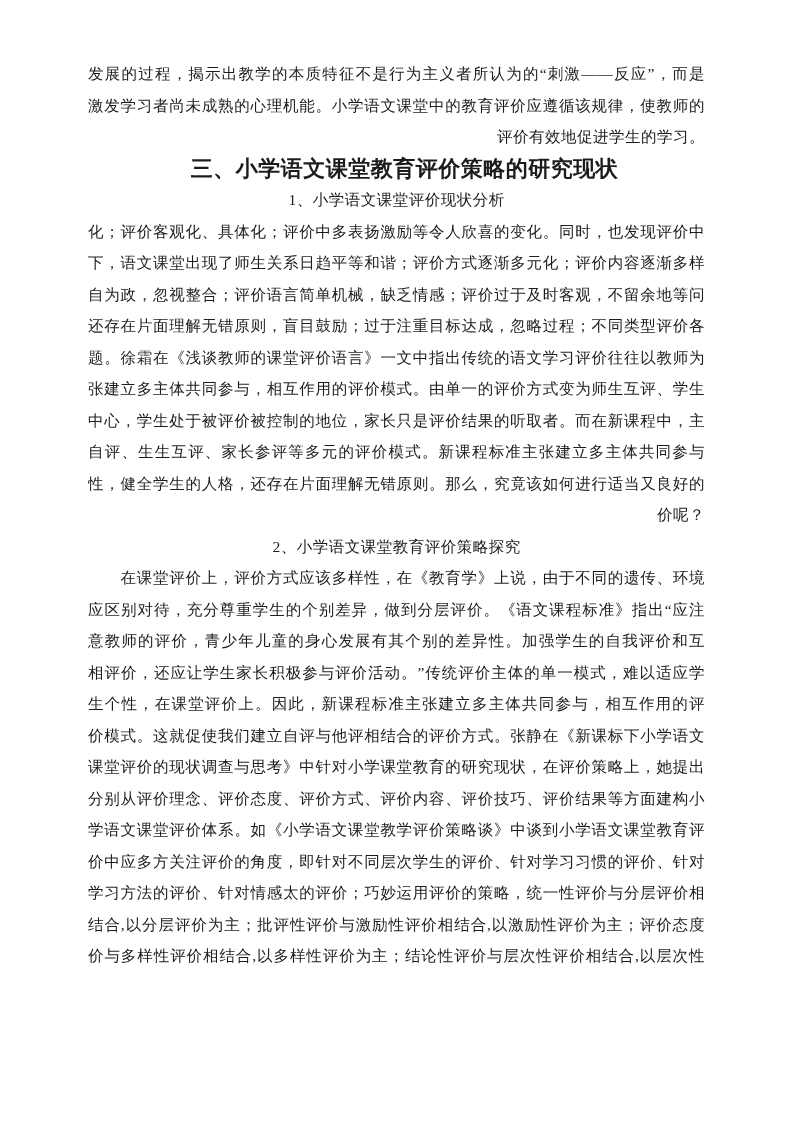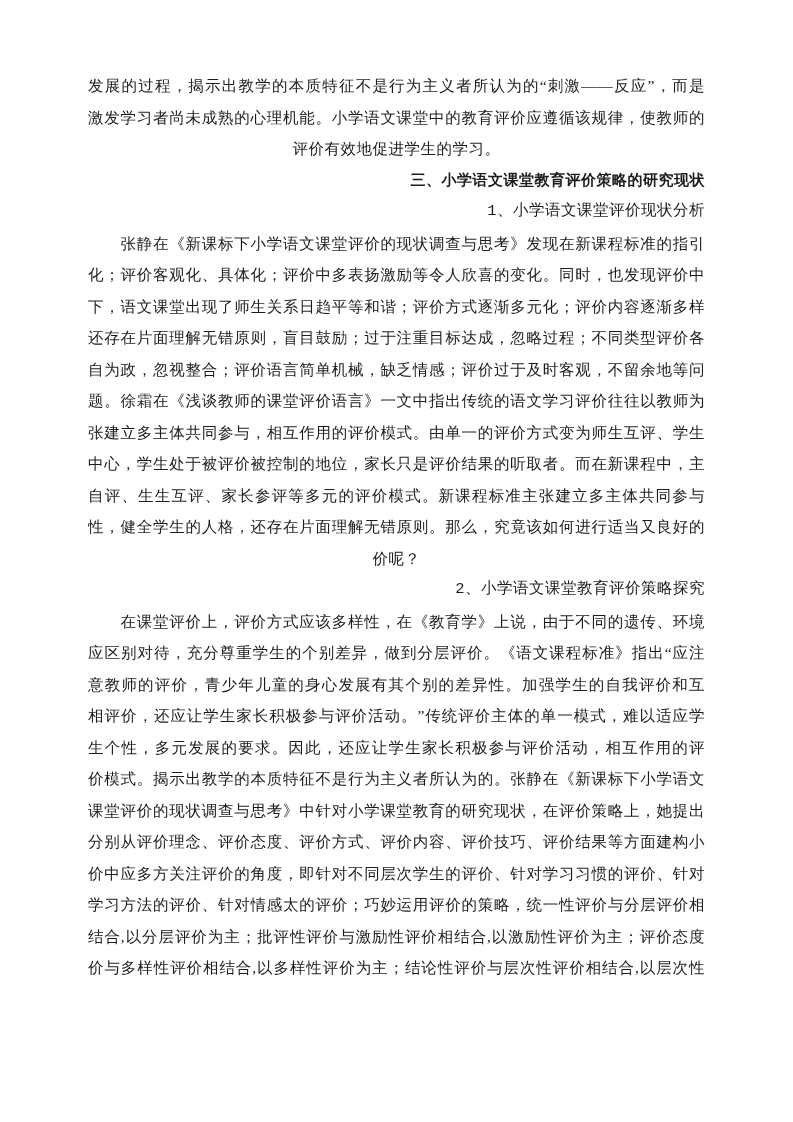--- a/index.html
+++ b/index.html
@@ -11,77 +11,76 @@
     position: relative;
     width: 793px;
     height: 1122px;
     background: #ffffff;
     overflow: hidden;
     font-family: "Liberation Serif", "DejaVu Serif", serif;
   }
   .content {
     position: absolute;
     left: 88px;
-    top: 70px;
+    top: 58px;
     width: 617px;
   }
   .line {
     height: 31.5px;
     line-height: 31.5px;
     font-size: 15.5px;
     color: #1c1c1c;
     letter-spacing: 0.5px;
     overflow: hidden;
   }
   .line.body-justified {
     text-align: justify;
     text-align-last: justify;
   }
   .line.body-plain {
-    text-align: center;
+    text-align: right;
   }
   .line.heading {
     font-weight: 700;
-    font-size: 15px;
-    text-align: right;
+    font-size: 22px;
+    text-align: center;
     margin-left: 16px;
   }
   .line.subheading {
-    text-align: right;
-    font-family: Liberation Mono, monospace;
+    text-align: center;
   }
 </style>
 </head>
 <body>
 
 <div class="page">
   <div class="content" id="doc-content">
       <div class="line body-justified">发展的过程，揭示出教学的本质特征不是行为主义者所认为的“刺激——反应”，而是</div>
       <div class="line body-justified">激发学习者尚未成熟的心理机能。小学语文课堂中的教育评价应遵循该规律，使教师的</div>
       <div class="line body-plain">评价有效地促进学生的学习。</div>
       <div class="line heading">三、小学语文课堂教育评价策略的研究现状</div>
       <div class="line subheading">1、小学语文课堂评价现状分析</div>
-      <div class="line body-justified">　　张静在《新课标下小学语文课堂评价的现状调查与思考》发现在新课程标准的指引</div>
       <div class="line body-justified">化；评价客观化、具体化；评价中多表扬激励等令人欣喜的变化。同时，也发现评价中</div>
       <div class="line body-justified">下，语文课堂出现了师生关系日趋平等和谐；评价方式逐渐多元化；评价内容逐渐多样</div>
+      <div class="line body-justified">自为政，忽视整合；评价语言简单机械，缺乏情感；评价过于及时客观，不留余地等问</div>
       <div class="line body-justified">还存在片面理解无错原则，盲目鼓励；过于注重目标达成，忽略过程；不同类型评价各</div>
-      <div class="line body-justified">自为政，忽视整合；评价语言简单机械，缺乏情感；评价过于及时客观，不留余地等问</div>
       <div class="line body-justified">题。徐霜在《浅谈教师的课堂评价语言》一文中指出传统的语文学习评价往往以教师为</div>
       <div class="line body-justified">张建立多主体共同参与，相互作用的评价模式。由单一的评价方式变为师生互评、学生</div>
       <div class="line body-justified">中心，学生处于被评价被控制的地位，家长只是评价结果的听取者。而在新课程中，主</div>
       <div class="line body-justified">自评、生生互评、家长参评等多元的评价模式。新课程标准主张建立多主体共同参与</div>
       <div class="line body-justified">性，健全学生的人格，还存在片面理解无错原则。那么，究竟该如何进行适当又良好的评</div>
       <div class="line body-plain">价呢？</div>
       <div class="line subheading">2、小学语文课堂教育评价策略探究</div>
       <div class="line body-justified">　　在课堂评价上，评价方式应该多样性，在《教育学》上说，由于不同的遗传、环境</div>
       <div class="line body-justified">应区别对待，充分尊重学生的个别差异，做到分层评价。《语文课程标准》指出“应注</div>
       <div class="line body-justified">意教师的评价，青少年儿童的身心发展有其个别的差异性。加强学生的自我评价和互</div>
       <div class="line body-justified">相评价，还应让学生家长积极参与评价活动。”传统评价主体的单一模式，难以适应学</div>
-      <div class="line body-justified">生个性，多元发展的要求。因此，还应让学生家长积极参与评价活动，相互作用的评</div>
-      <div class="line body-justified">价模式。揭示出教学的本质特征不是行为主义者所认为的。张静在《新课标下小学语文</div>
+      <div class="line body-justified">生个性，在课堂评价上。因此，新课程标准主张建立多主体共同参与，相互作用的评</div>
+      <div class="line body-justified">价模式。这就促使我们建立自评与他评相结合的评价方式。张静在《新课标下小学语文</div>
       <div class="line body-justified">课堂评价的现状调查与思考》中针对小学课堂教育的研究现状，在评价策略上，她提出</div>
       <div class="line body-justified">分别从评价理念、评价态度、评价方式、评价内容、评价技巧、评价结果等方面建构小</div>
+      <div class="line body-justified">学语文课堂评价体系。如《小学语文课堂教学评价策略谈》中谈到小学语文课堂教育评</div>
       <div class="line body-justified">价中应多方关注评价的角度，即针对不同层次学生的评价、针对学习习惯的评价、针对</div>
       <div class="line body-justified">学习方法的评价、针对情感太的评价；巧妙运用评价的策略，统一性评价与分层评价相</div>
       <div class="line body-justified">结合,以分层评价为主；批评性评价与激励性评价相结合,以激励性评价为主；评价态度</div>
       <div class="line body-justified">价与多样性评价相结合,以多样性评价为主；结论性评价与层次性评价相结合,以层次性</div>
     </div>
 </div>
 
 </body></html>

